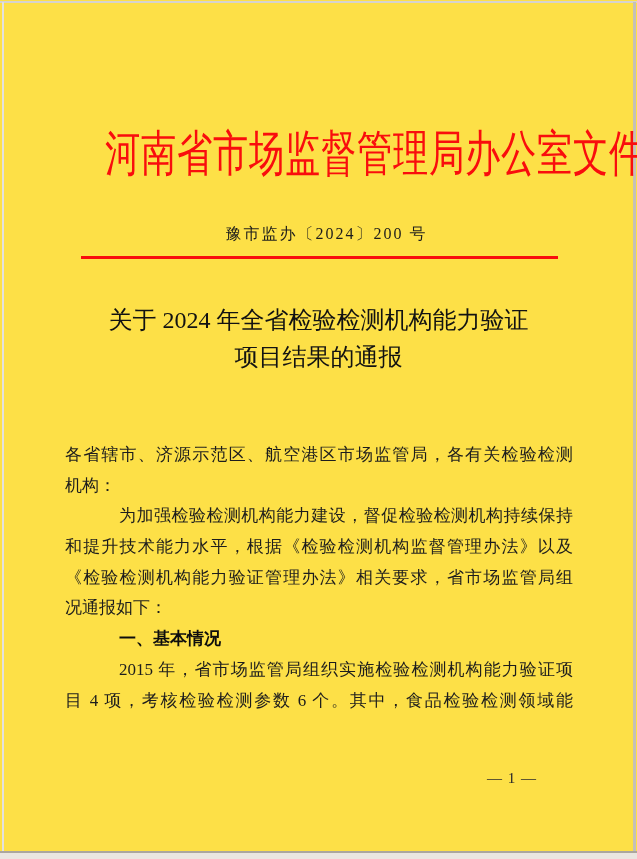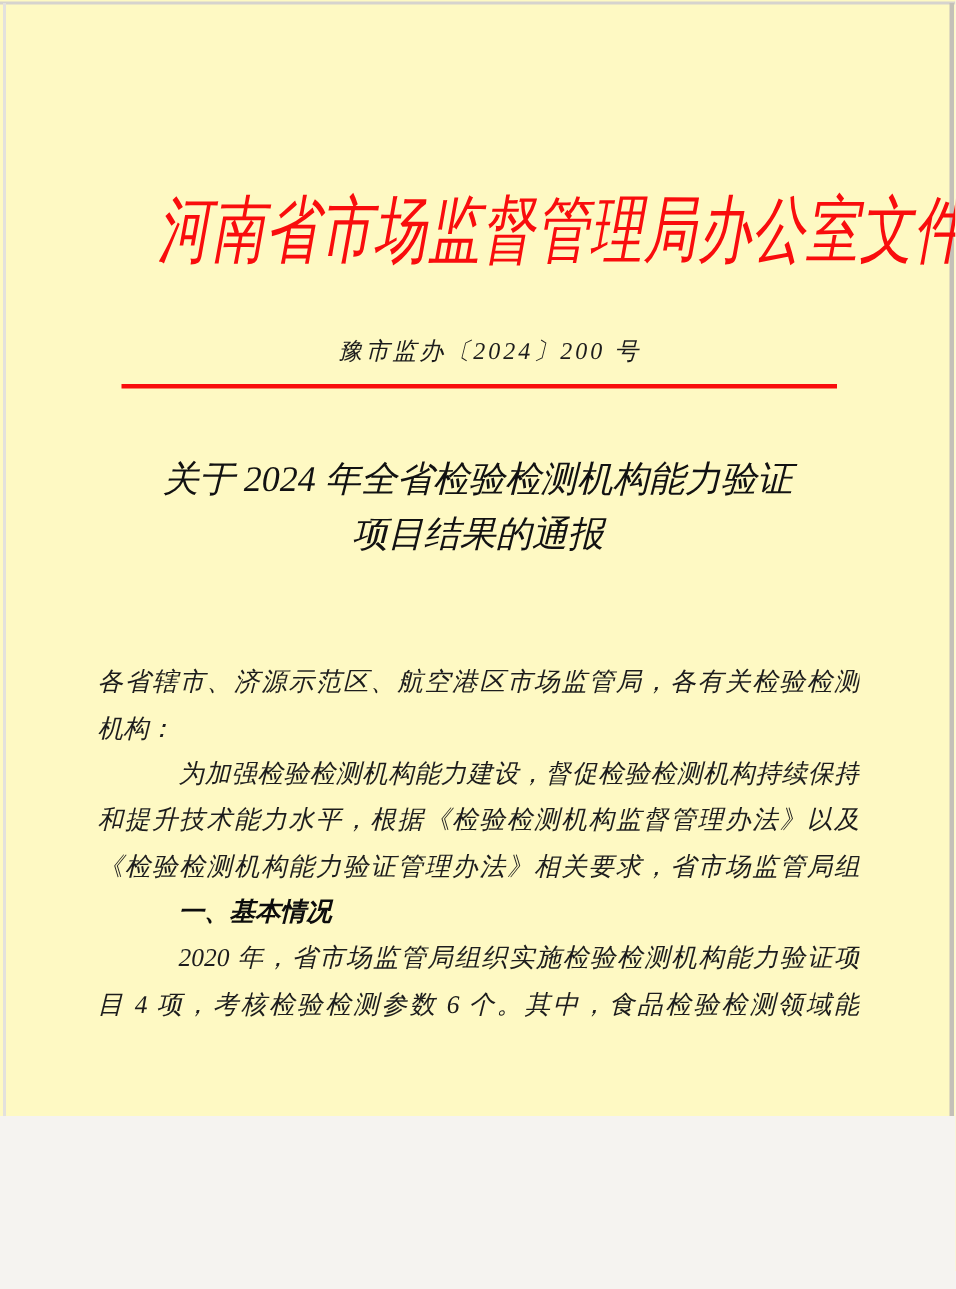--- a/index.html
+++ b/index.html
@@ -1,26 +1,25 @@
 <!DOCTYPE html>
 <html style="--accent-red: #f90d0d;"><head>
 <meta charset="utf-8">
 <style>
   html, body { margin: 0; padding: 0; background: #f5f3f0; }
   * { box-sizing: border-box; }
 
   .canvas {
     position: relative;
     width: 637px;
-    height: 744px;
-    background: #fef9c3;
+    height: 859px;
+    background: #fde047;
     overflow: hidden;
     font-family: "Liberation Serif", serif;
     color: #1e1e1e;
-    font-style: italic;
   }
 
   
   .edge-top    { position: absolute; left: 0; top: 1px; width: 100%; height: 2px; background: #d6d3ce; }
   .edge-left   { position: absolute; left: 2px; top: 2px; width: 2px; height: 850px; background: #e3e1dd; }
   .edge-right  { position: absolute; right: 1px; top: 2px; width: 3px; height: 850px; background: #c4c0b8; }
   .edge-bottom-line  { position: absolute; left: 0; top: 851px; width: 100%; height: 2px; background: #aba69e; }
   .edge-bottom-strip { position: absolute; left: 0; top: 853px; width: 100%; height: 6px; background: #eae6e0; }
 
   
@@ -130,20 +129,21 @@
       <div class="title-line">项目结果的通报</div>
     </div>
 
   <div class="body-text">
 
   <div class="body-line">各省辖市、济源示范区、航空港区市场监管局，各有关检验检测</div>
       <div class="body-line left">机构：</div>
       <div class="body-line indent">为加强检验检测机构能力建设，督促检验检测机构持续保持</div>
       <div class="body-line">和提升技术能力水平，根据《检验检测机构监督管理办法》以及</div>
       <div class="body-line">《检验检测机构能力验证管理办法》相关要求，省市场监管局组</div>
+      <div class="body-line left">况通报如下：</div>
       <div class="body-line indent bold left">一、基本情况</div>
-      <div class="body-line indent">2020 年，省市场监管局组织实施检验检测机构能力验证项</div>
+      <div class="body-line indent">2015 年，省市场监管局组织实施检验检测机构能力验证项</div>
       <div class="body-line">目 4 项，考核检验检测参数 6 个。其中，食品检验检测领域能</div>
     </div>
 
   <div class="page-number">— 1 —</div>
 
 </div>
 
 </body></html>

